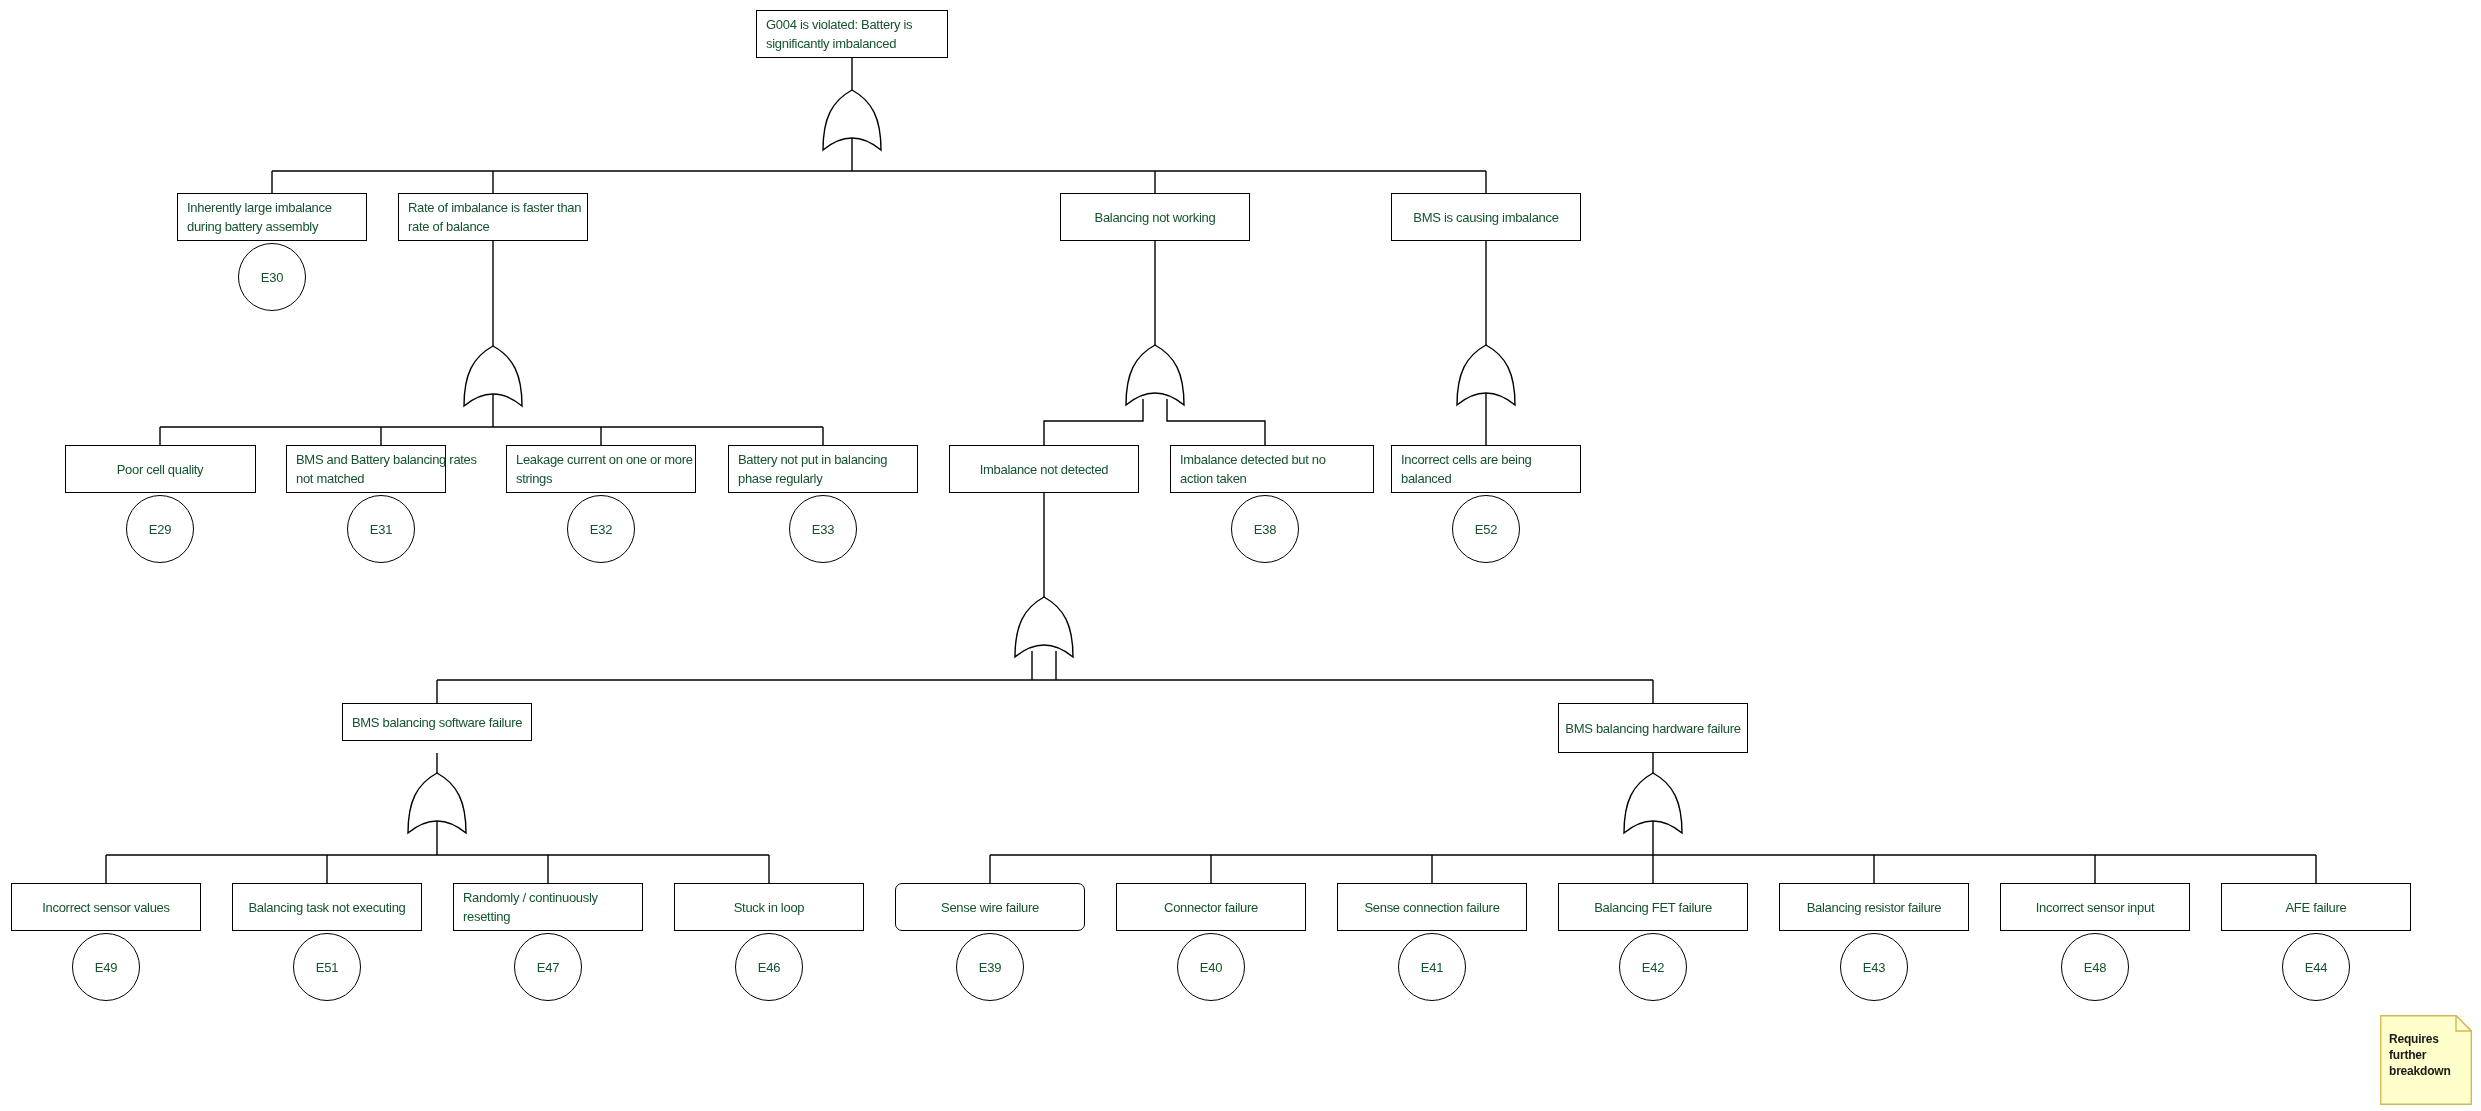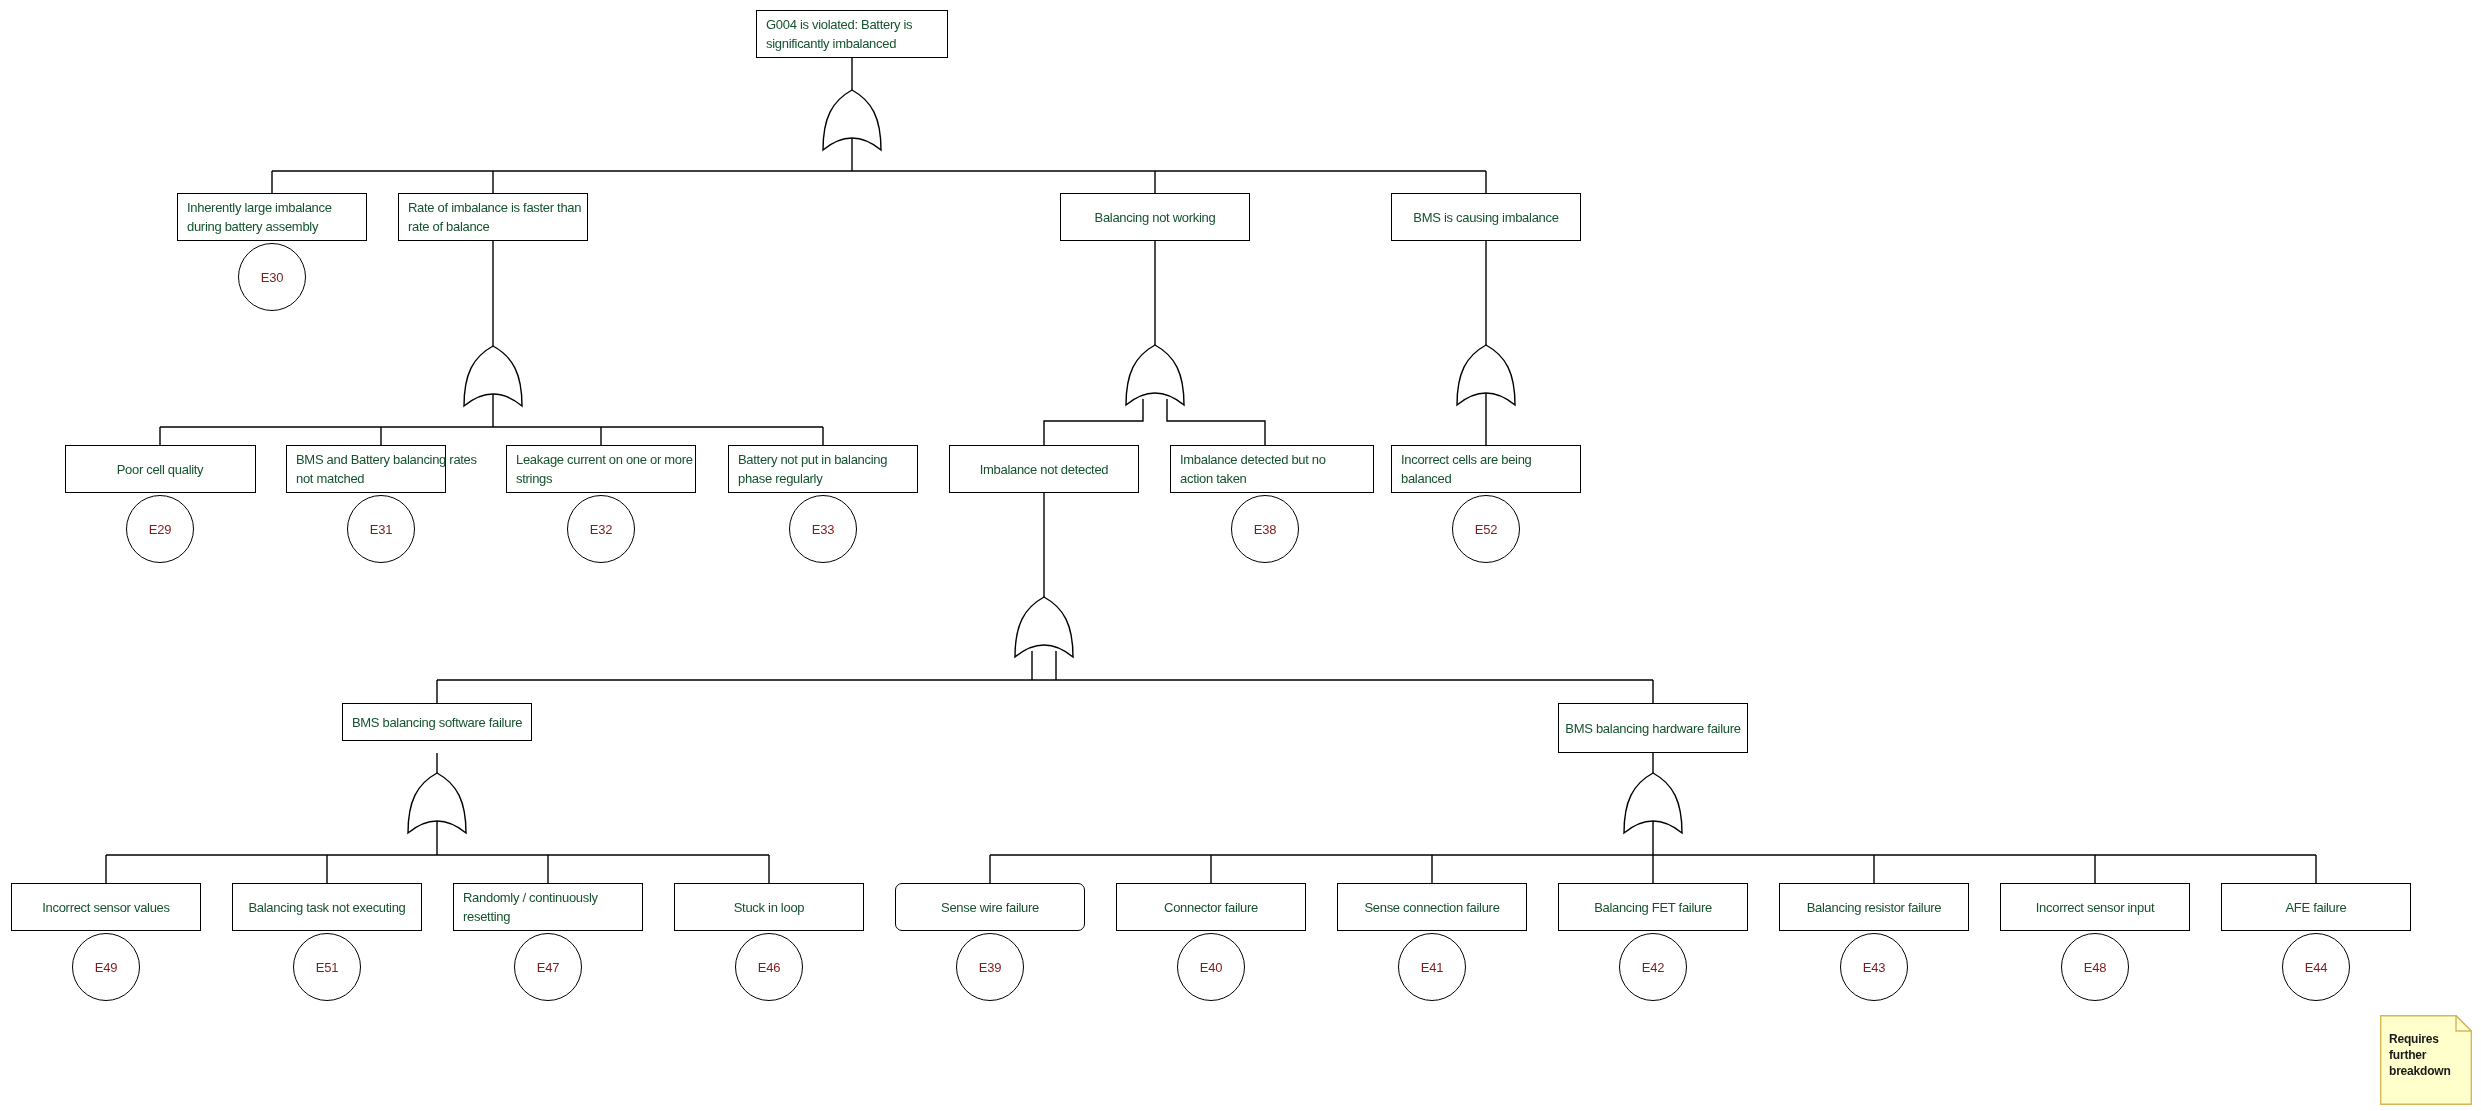--- a/index.html
+++ b/index.html
@@ -16,21 +16,21 @@
     font-size:13px; letter-spacing:-0.3px; line-height:19px; color:#14532d;
   }
   .box.center { justify-content:center; }
   .box.center .lbl { white-space:nowrap; text-align:center; }
   .box.left { justify-content:flex-start; padding-left:9px; padding-right:3px; }
   .box.left .lbl { white-space:pre; text-align:left; }
   .circle {
     position:absolute; box-sizing:border-box; width:68px; height:68px;
     border:1.4px solid #000000; border-radius:50%; background:#ffffff;
     display:flex; align-items:center; justify-content:center;
-    font-size:13px; letter-spacing:-0.2px; color:#7f1d1d;
+    font-size:13px; letter-spacing:-0.2px; color:#14532d;
   }
   .note {
     position:absolute; left:2380px; top:1015px; width:92px; height:90px;
   }
   .note svg { position:absolute; left:0; top:0; }
   .note-text {
     position:absolute; left:9px; top:16px; width:78px;
     font-size:12px; font-weight:bold; line-height:16px; letter-spacing:-0.2px;
     color:#1a1a1a; white-space:pre;
   }

